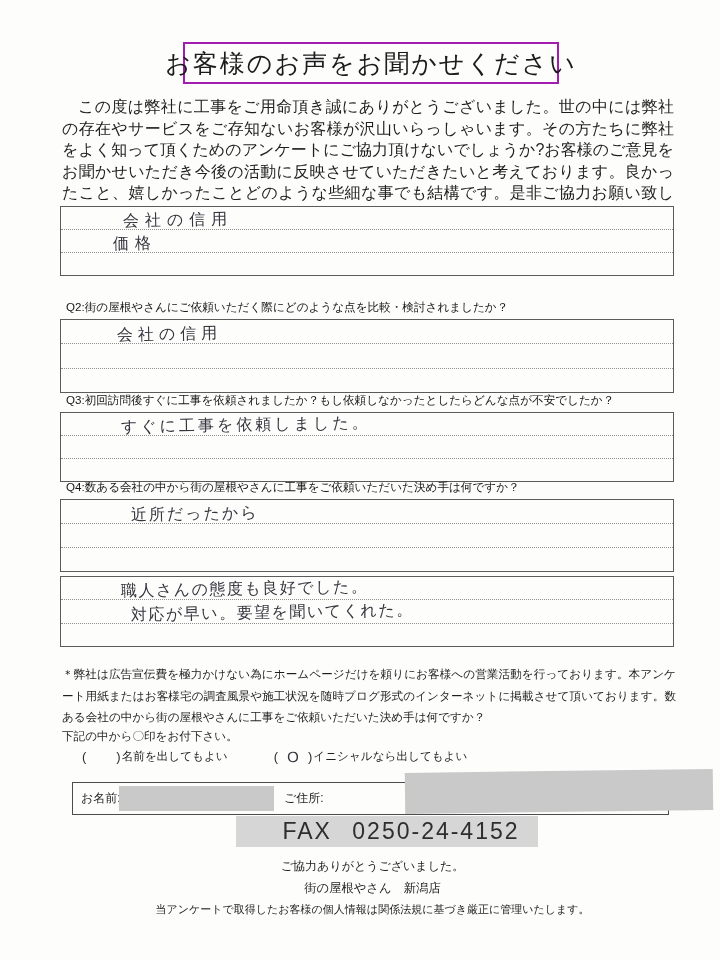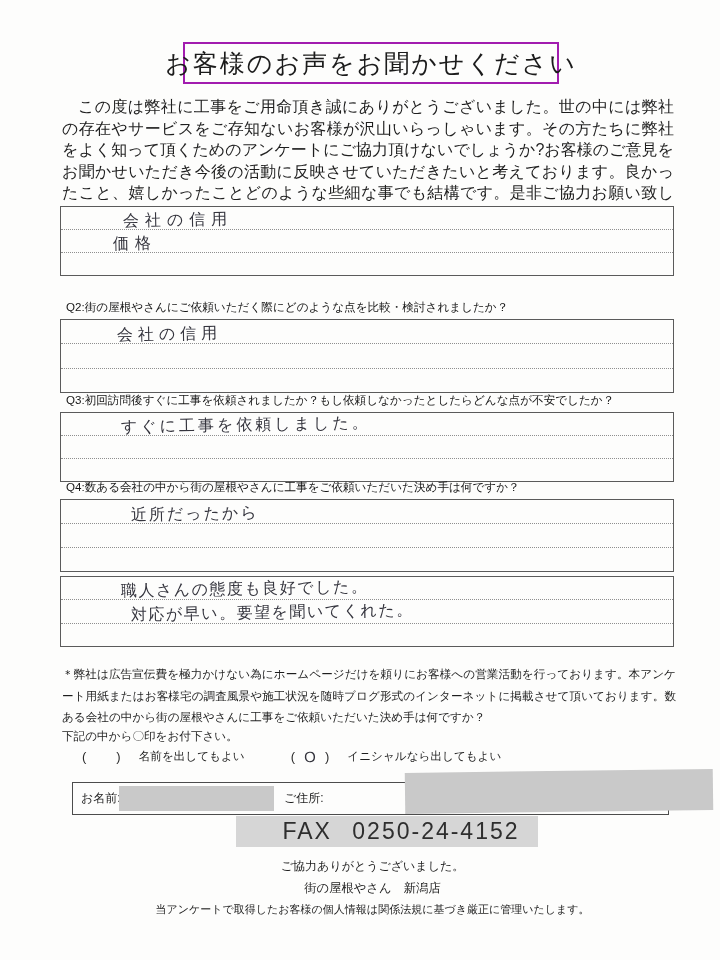--- a/index.html
+++ b/index.html
@@ -60,21 +60,21 @@
     font-size:11.6px;color:#1e1e1e;display:flex;align-items:center;
   }
   .opt{display:inline-flex;align-items:center;}
   .opt-first{margin-right:46px;}
   .paren{font-size:13px;color:#2a2a2a;}
   .opt-mark{
     display:inline-block;width:30px;text-align:center;
     font-size:15px;color:#33333c;letter-spacing:0;
     transform:rotate(-4deg);
   }
-  .opt-label{margin-left:18px;}
+  .opt-label{margin-left:1px;}
   .contact-row{
     position:absolute;left:72px;top:782px;width:595px;height:31px;
     border:1.5px solid #4c4c4c;background:#fdfdfc;
     display:flex;align-items:center;
   }
   .contact-label{font-size:12px;color:#1e1e1e;margin-left:8px;white-space:nowrap;}
   .contact-label.addr{position:absolute;left:211px;margin-left:0;}
   .redact{background:#c9c9c9;position:absolute;}
   .redact.r1{left:46px;top:3px;width:155px;height:25px;}
   .redact.r2{left:405px;top:771px;width:308px;height:41px;transform:rotate(-0.7deg);}

